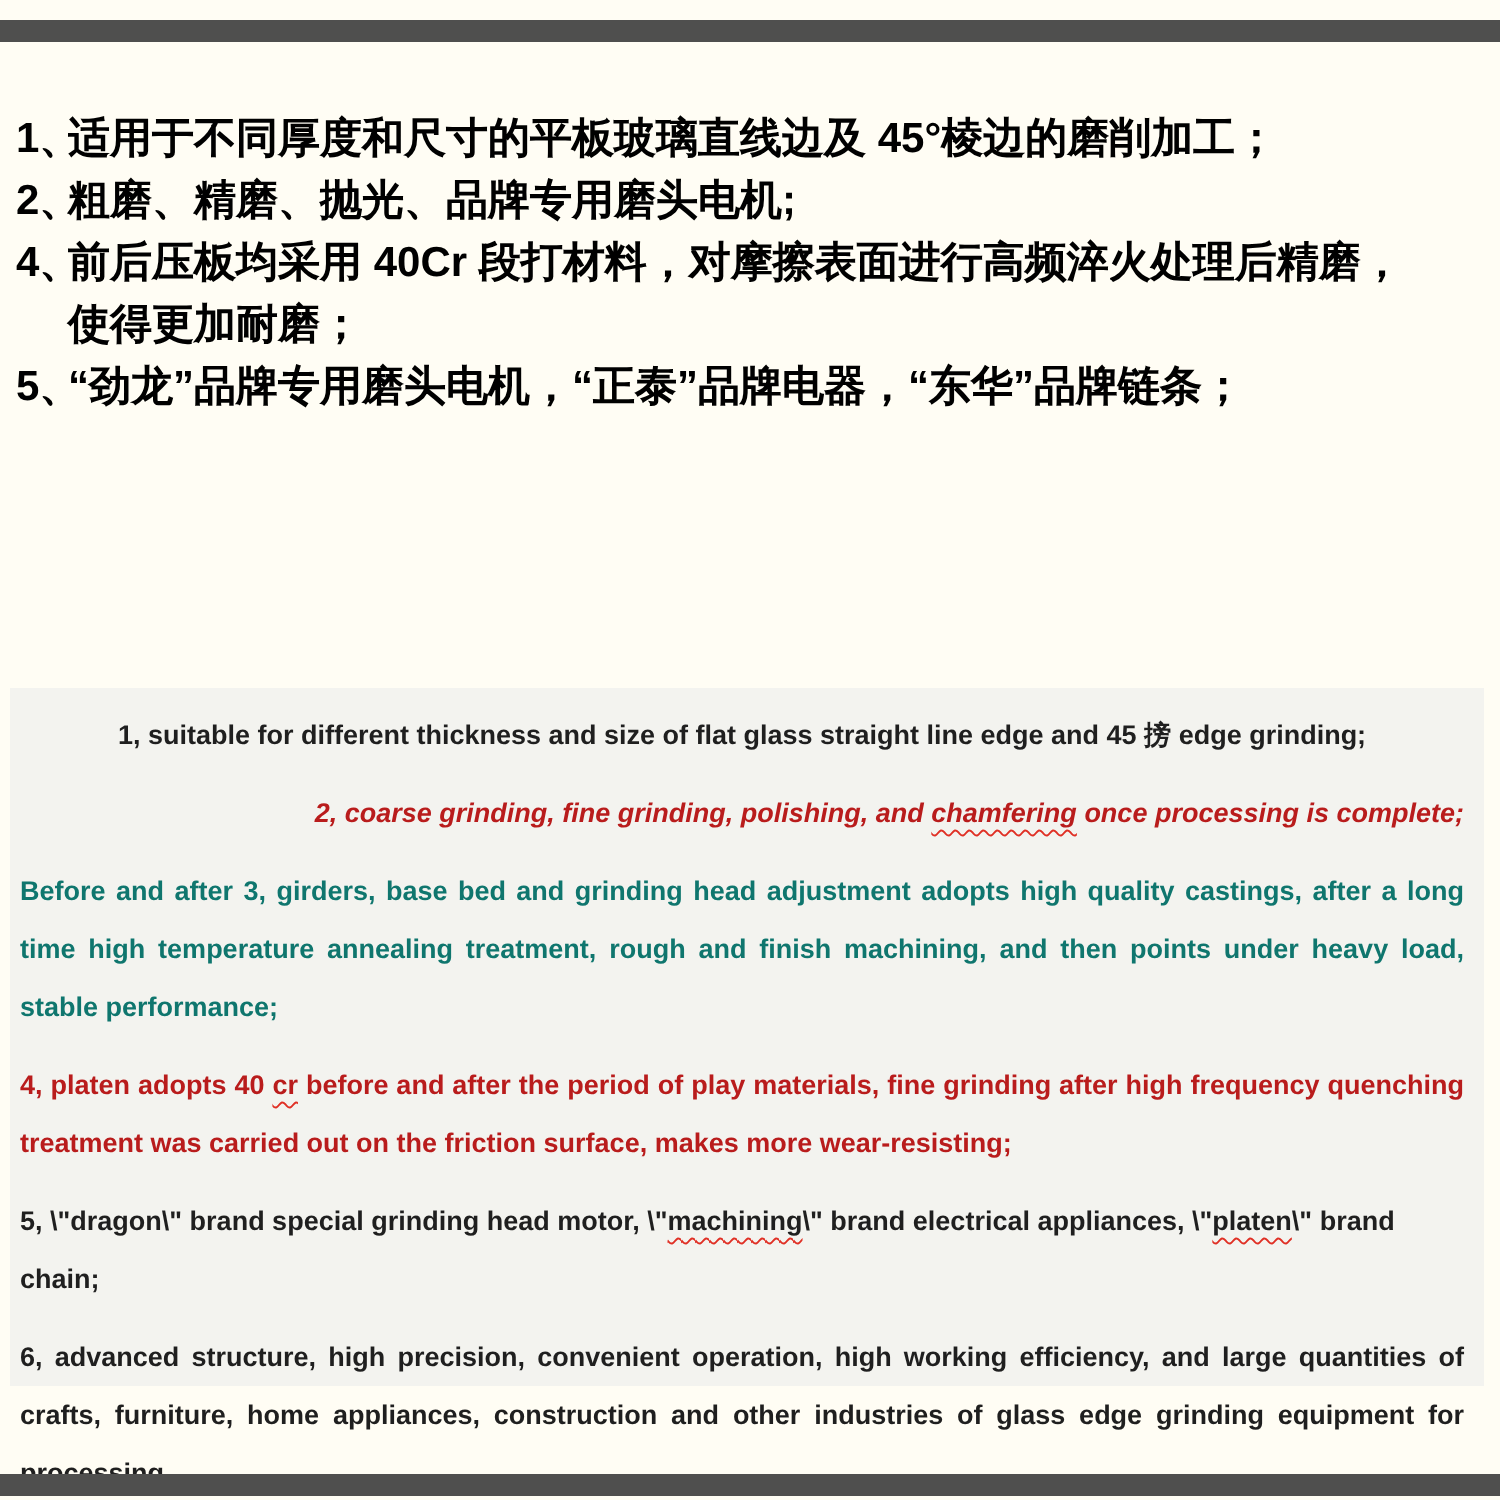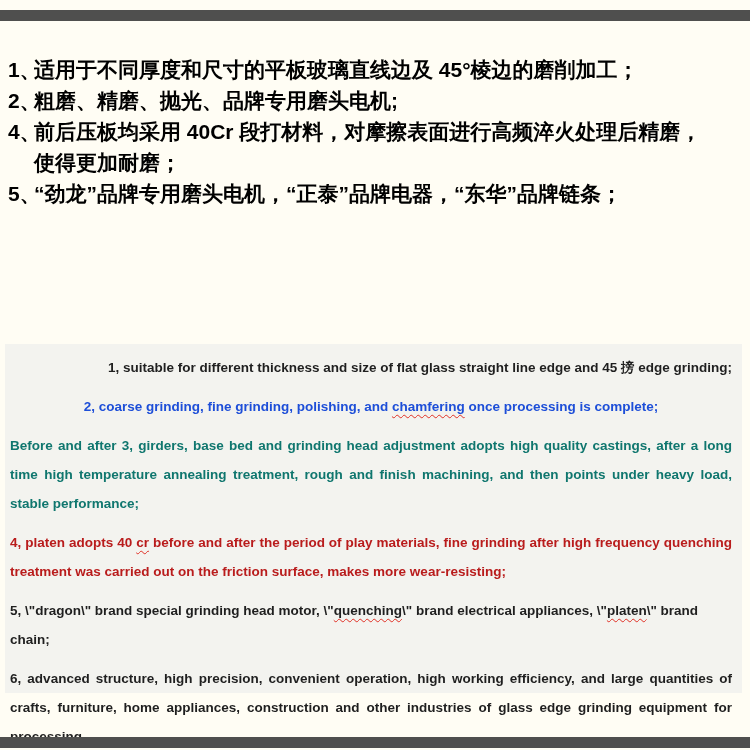--- a/index.html
+++ b/index.html
@@ -38,21 +38,21 @@
 <div class="top-bar" style="background: rgb(79, 79, 78);"></div>
 
 <div class="cn-section" id="cn-list" style="color: rgb(0, 0, 0);">
     <div class="cn-item"><span class="cn-num">1、</span><span>适用于不同厚度和尺寸的平板玻璃直线边及 45°棱边的磨削加工；</span></div>
     <div class="cn-item"><span class="cn-num">2、</span><span>粗磨、精磨、抛光、品牌专用磨头电机;</span></div>
     <div class="cn-item"><span class="cn-num">4、</span><span>前后压板均采用 40Cr 段打材料，对摩擦表面进行高频淬火处理后精磨，使得更加耐磨；</span></div>
     <div class="cn-item"><span class="cn-num">5、</span><span>“劲龙”品牌专用磨头电机，“正泰”品牌电器，“东华”品牌链条；</span></div>
   </div>
 
 <div class="en-panel" id="en-list" style="background: rgb(243, 243, 239);">
-    <p class="en-p" style="text-align: right; color: rgb(31, 31, 31);"><span>1, suitable for different thickness and size of flat glass straight line edge and 45 搒  edge grinding;</span></p>
-    <p class="en-p" style="text-align: center; color: #1d4ed8;"><span>2, coarse grinding, fine grinding, polishing, and </span><span class="miss" style="text-decoration-color: rgb(224, 48, 37);">chamfering</span><span> once processing is complete;</span></p>
+    <p class="en-p" style="text-align: center; color: rgb(31, 31, 31);"><span>1, suitable for different thickness and size of flat glass straight line edge and 45 搒  edge grinding;</span></p>
+    <p class="en-p" style="text-align: right; color: #b91c1c; font-style: italic;"><span>2, coarse grinding, fine grinding, polishing, and </span><span class="miss" style="text-decoration-color: rgb(224, 48, 37);">chamfering</span><span> once processing is complete;</span></p>
     <p class="en-p" style="text-align: justify; color: #0f766e;"><span>Before and after 3, girders, base bed and grinding head adjustment adopts high quality castings, after a long time high temperature annealing treatment, rough and finish machining, and then points under heavy load, stable performance;</span></p>
     <p class="en-p" style="text-align: justify; color: #b91c1c;"><span>4, platen adopts 40 </span><span class="miss" style="text-decoration-color: rgb(224, 48, 37);">cr</span><span> before and after the  period of play materials, fine grinding after high frequency quenching treatment was carried out on the friction surface, makes more wear-resisting;</span></p>
-    <p class="en-p" style="text-align: left; color: rgb(31, 31, 31);"><span>5, \"dragon\" brand special grinding head motor, \"</span><span class="miss" style="text-decoration-color: rgb(224, 48, 37);">quenching</span><span>\" brand electrical appliances, \"</span><span class="miss" style="text-decoration-color: rgb(224, 48, 37);">platen</span><span>\" brand chain;</span></p>
+    <p class="en-p" style="text-align: left; color: rgb(31, 31, 31);"><span>5, \"dragon\" brand special grinding head motor, \"</span><span class="miss" style="text-decoration-color: rgb(224, 48, 37);">machining</span><span>\" brand electrical appliances, \"</span><span class="miss" style="text-decoration-color: rgb(224, 48, 37);">platen</span><span>\" brand chain;</span></p>
     <p class="en-p" style="text-align: justify; color: rgb(31, 31, 31);"><span>6, advanced structure, high precision, convenient operation, high working efficiency, and large quantities of crafts, furniture, home appliances, construction and other industries of glass edge grinding equipment for  processing</span></p>
   </div>
 
 <div class="bottom-bar" style="background: rgb(79, 79, 78);"></div>
 
 </body></html>

